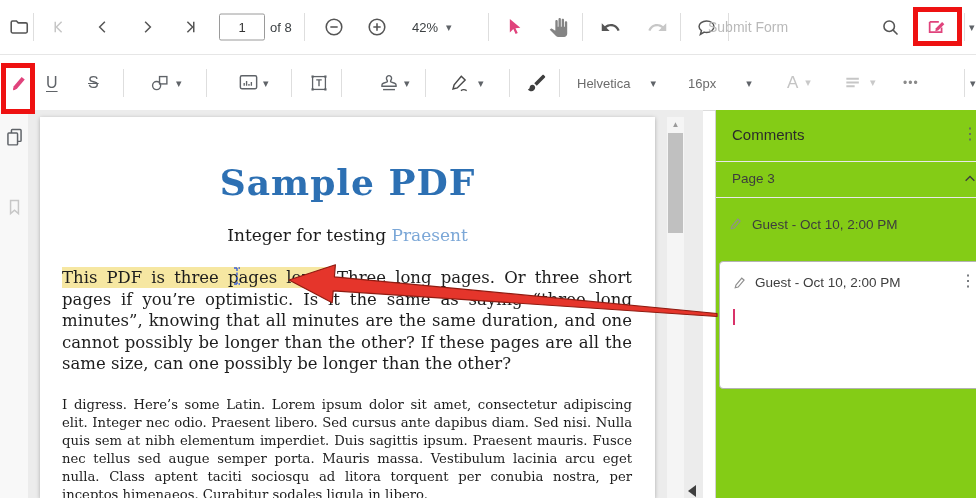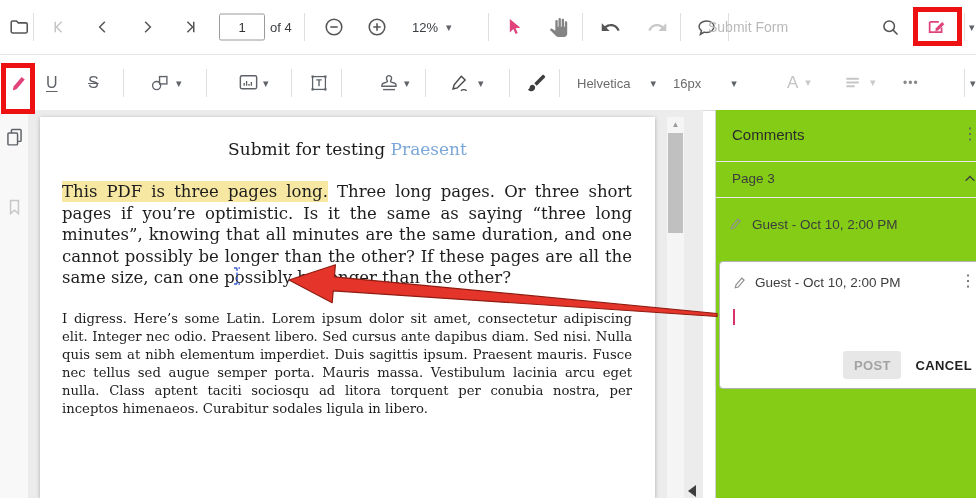--- a/index.html
+++ b/index.html
@@ -112,37 +112,37 @@
         <path d="M9.5 5l7 7-7 7" fill="none" stroke="#555" stroke-width="2"></path>
       </svg>
     </div>
     <div class="t-item icon-btn" style="left:176px">
       <svg width="18" height="18" viewBox="0 0 24 24">
         <path d="M8.5 5l7 7-7 7M17 5v14" fill="none" stroke="#555" stroke-width="2"></path>
       </svg>
     </div>
 
     <input class="t-item page-input" style="left: 219px;" value="1">
-    <span class="t-item tb-label" style="left:270px">of 4</span>
+    <span class="t-item tb-label" style="left:270px">of 8</span>
     <div class="sep" style="left:304px"></div>
 
     <div class="t-item icon-btn" style="left:320px">
       <svg width="22" height="22" viewBox="0 0 24 24">
         <circle cx="12" cy="12" r="8.5" fill="none" stroke="#555" stroke-width="1.7"></circle>
         <path d="M8 12h8" stroke="#555" stroke-width="1.7"></path>
       </svg>
     </div>
     <div class="t-item icon-btn" style="left:363px">
       <svg width="22" height="22" viewBox="0 0 24 24">
         <circle cx="12" cy="12" r="8.5" fill="none" stroke="#555" stroke-width="1.7"></circle>
         <path d="M8 12h8M12 8v8" stroke="#555" stroke-width="1.7"></path>
       </svg>
     </div>
     <div class="t-item" style="left:412px;gap:8px">
-      <span class="tb-label">12%</span>
+      <span class="tb-label">42%</span>
       <span class="caret">▾</span>
     </div>
     <div class="sep" style="left:488px"></div>
 
     <div class="t-item icon-btn" style="left:500px">
       <svg width="20" height="20" viewBox="0 0 24 24">
         <path d="M7 2.5v16l4.2-4 2.7 6 2.6-1.2-2.7-5.9 5.8-.6z" fill="#e0437c"></path>
       </svg>
     </div>
     <div class="t-item icon-btn" style="left:544px">
@@ -254,21 +254,21 @@
       <svg width="22" height="22" viewBox="0 0 24 24">
         <path d="M7 14c-1.66 0-3 1.34-3 3 0 1.31-1.16 2-2 2 .92 1.22 2.49 2 4 2 2.21 0 4-1.79 4-4 0-1.66-1.34-3-3-3zm13.71-9.37l-1.34-1.34c-.39-.39-1.02-.39-1.41 0L9 12.25 11.75 15l8.96-8.96c.39-.39.39-1.02 0-1.41z" fill="#3f3f3f"></path>
       </svg>
     </div>
     <div class="sep" style="left:559px"></div>
 
     <div class="t-item" style="left:577px;gap:20px">
       <span class="tb-label" style="color:#6b6b6b">Helvetica</span>
       <span class="caret">▾</span>
     </div>
-    <div class="t-item" style="left:673px;gap:30px">
+    <div class="t-item" style="left:688px;gap:30px">
       <span class="tb-label" style="color:#6b6b6b">16px</span>
       <span class="caret">▾</span>
     </div>
     <div class="t-item" style="left:787px;gap:7px">
       <span class="letter a-letter">A</span>
       <span class="caret lite">▾</span>
     </div>
     <div class="t-item" style="left:843px;gap:7px">
       <svg width="20" height="20" viewBox="0 0 24 24">
         <path d="M4 7h15M4 11.5h15M4 16h10" stroke="#c6c6c6" stroke-width="2.4"></path>
@@ -291,21 +291,22 @@
       </div>
       <div style="position:absolute;left:4px;top:86px;cursor:pointer">
         <svg width="21" height="22" viewBox="0 0 24 24">
           <path d="M7.5 4.5h9v15L12 15.7l-4.5 3.8z" fill="none" stroke="#c7c7c7" stroke-width="1.7"></path>
         </svg>
       </div>
     </div>
 
     <div class="doc-area">
       <div class="page">
-        <div class="doc-sub"><span>Submit for testing </span><span class="link">Praesent</span></div>
+        <div class="doc-title">Sample PDF</div>
+        <div class="doc-sub"><span>Integer for testing </span><span class="link">Praesent</span></div>
         <div class="para para1"><mark class="hl">This PDF is three pages long.</mark><span> Three long pages. Or three short pages if you’re optimistic. Is it the same as saying “three long minutes”, knowing that all minutes are the same duration, and one cannot possibly be longer than the other? If these pages are all the same size, can one possibly be longer than the other?</span></div>
         <div class="para para2">I digress. Here’s some Latin. Lorem ipsum dolor sit amet, consectetur adipiscing elit. Integer nec odio. Praesent libero. Sed cursus ante dapibus diam. Sed nisi. Nulla quis sem at nibh elementum imperdiet. Duis sagittis ipsum. Praesent mauris. Fusce nec tellus sed augue semper porta. Mauris massa. Vestibulum lacinia arcu eget nulla. Class aptent taciti sociosqu ad litora torquent per conubia nostra, per inceptos himenaeos. Curabitur sodales ligula in libero.</div>
 
       </div>
 
       <div class="v-scroll">
         <div class="up">▲</div>
         <div class="thumb"></div>
       </div>
       <div class="panel-collapse"></div>
@@ -330,24 +331,20 @@
         <span class="author">Guest - Oct 10, 2:00 PM</span>
       </div>
 
       <div class="cm-card">
         <svg class="pen" width="17" height="17" viewBox="0 0 24 24">
           <path d="M5.5 15.8l8.3-9.9 3.2 2.6-8.3 9.9-4.1 1z" fill="none" stroke="#8f8f8f" stroke-width="1.7"></path>
         </svg>
         <span class="author">Guest - Oct 10, 2:00 PM</span>
         <span class="kebab">⋮</span>
         <div class="fake-caret"></div>
-        <div class="cm-buttons">
-          <button class="btn-post">POST</button>
-          <button class="btn-cancel">CANCEL</button>
-        </div>
       </div>
     </div>
   </div>
 
   <svg class="arrow-overlay" width="976" height="498" viewBox="0 0 976 498">
     <polygon points="289,280 335.4,264.8 334.4,276.8 717,313.5 717,316.5 333.2,290.8 332.2,302.7" fill="#e5352b" stroke="#8f1b11" stroke-width="1.2" stroke-linejoin="round"></polygon>
   </svg>
 
   <svg class="text-caret" width="12" height="22" viewBox="0 0 12 22">
     <path d="M6 3v16M3 3h6M3 19h6" stroke="#3b5fd9" stroke-width="1.4" fill="none" stroke-dasharray="3,1.5"></path>

